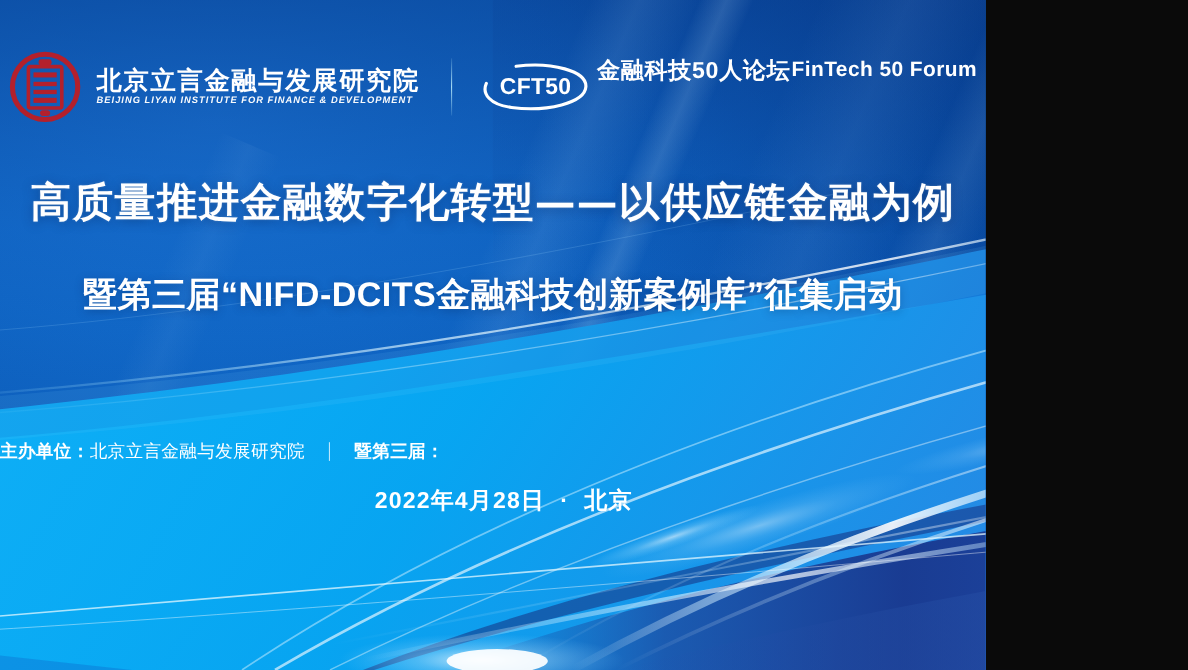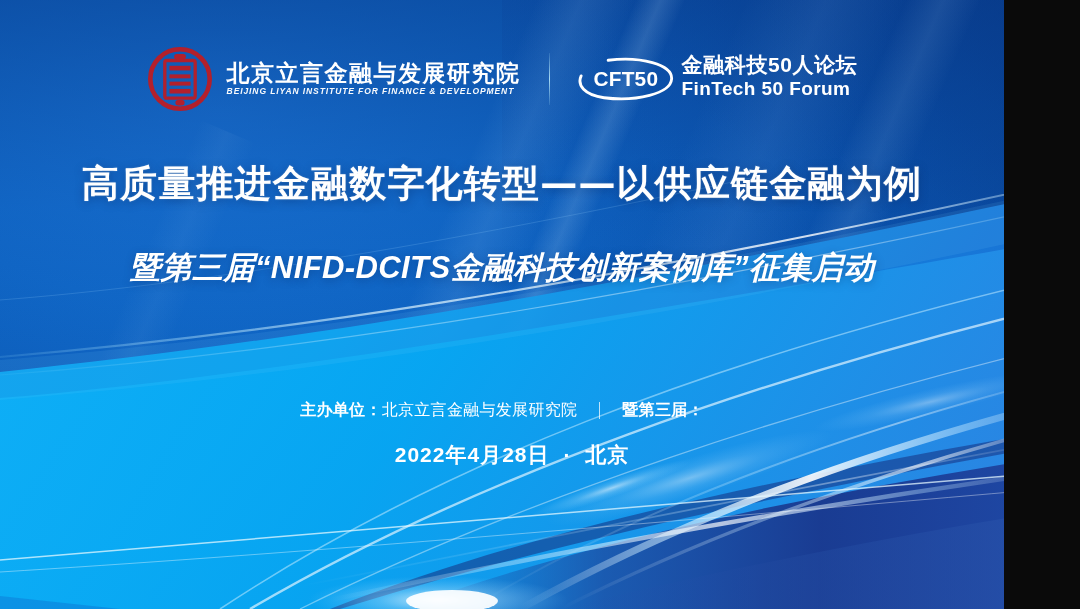--- a/index.html
+++ b/index.html
@@ -3,21 +3,21 @@
 <meta charset="utf-8">
 <title>Conference Banner</title>
 <style>
   html, body {
     margin: 0;
     padding: 0;
     background: #0a0a0a;
   }
   #poster {
     position: relative;
-    width: 1004px;
+    width: 896px;
     height: 609px;
     overflow: hidden;
     font-family: "Liberation Sans", "DejaVu Sans", sans-serif;
     background: #0d63c6;
     user-select: none;
   }
 
   
   .bg-base {
     position: absolute;
@@ -102,21 +102,21 @@
   }
   .logo-divider {
     width: 1px;
     height: 52px;
     margin: 0 28px;
     background: linear-gradient(180deg, rgba(180,235,255,0.12), rgba(190,240,255,0.85), rgba(180,235,255,0.12));
     flex: 0 0 auto;
   }
   .logo-right { display: flex; align-items: flex-start; }
   .cft-mark { width: 104px; height: 52px; flex: 0 0 auto; }
-  .cft-text { display: flex; flex-direction: column; gap: 1px; }
+  .cft-text { display: flex; gap: 1px; }
   .cft-cn {
     color: #ffffff;
     font-size: 21px;
     font-weight: 700;
     letter-spacing: 0.6px;
     line-height: 1.12;
     white-space: nowrap;
   }
   .cft-en {
     color: #ffffff;
@@ -149,31 +149,30 @@
     top: 249px;
     text-align: center;
     color: #ffffff;
     font-size: 31px;
     font-weight: 700;
     letter-spacing: 0.4px;
     line-height: 1.2;
     white-space: nowrap;
     text-shadow: 0 2px 8px rgba(3,36,92,0.35);
     z-index: 20;
-    font-style: italic;
   }
 
   
   .credits {
     position: absolute;
     left: 0; right: 0;
     top: 400px;
     display: flex;
     align-items: center;
-    justify-content: center;
+    justify-content: flex-start;
     z-index: 20;
     white-space: nowrap;
   }
   .credit-label {
     color: #ffffff;
     font-size: 16px;
     font-weight: 700;
     letter-spacing: 0.3px;
   }
   .credit-value {

